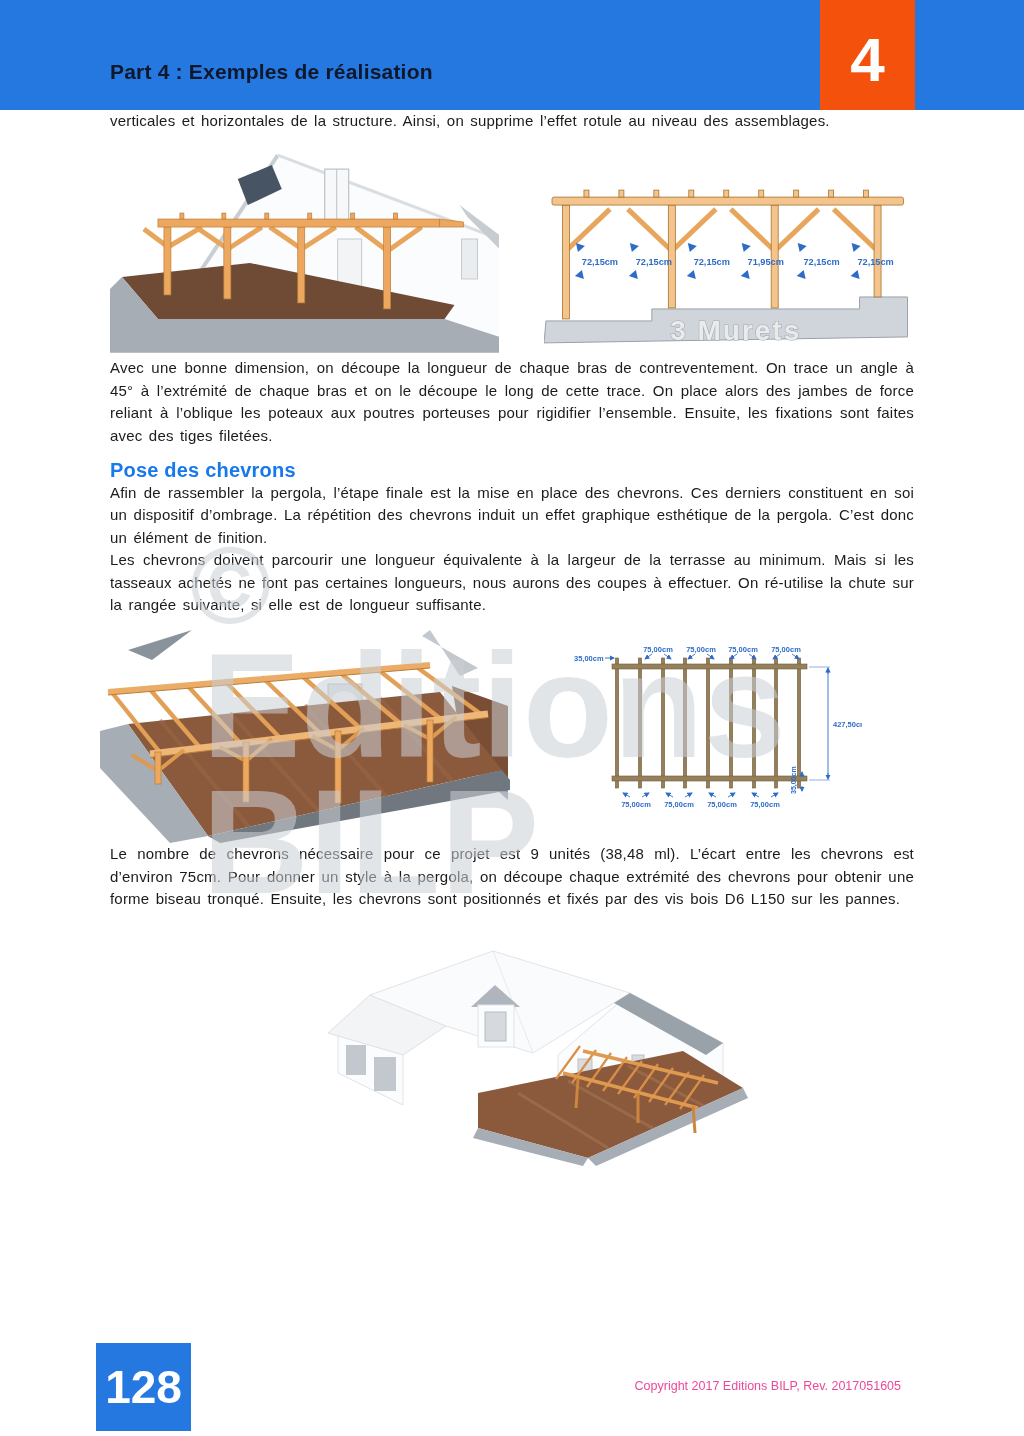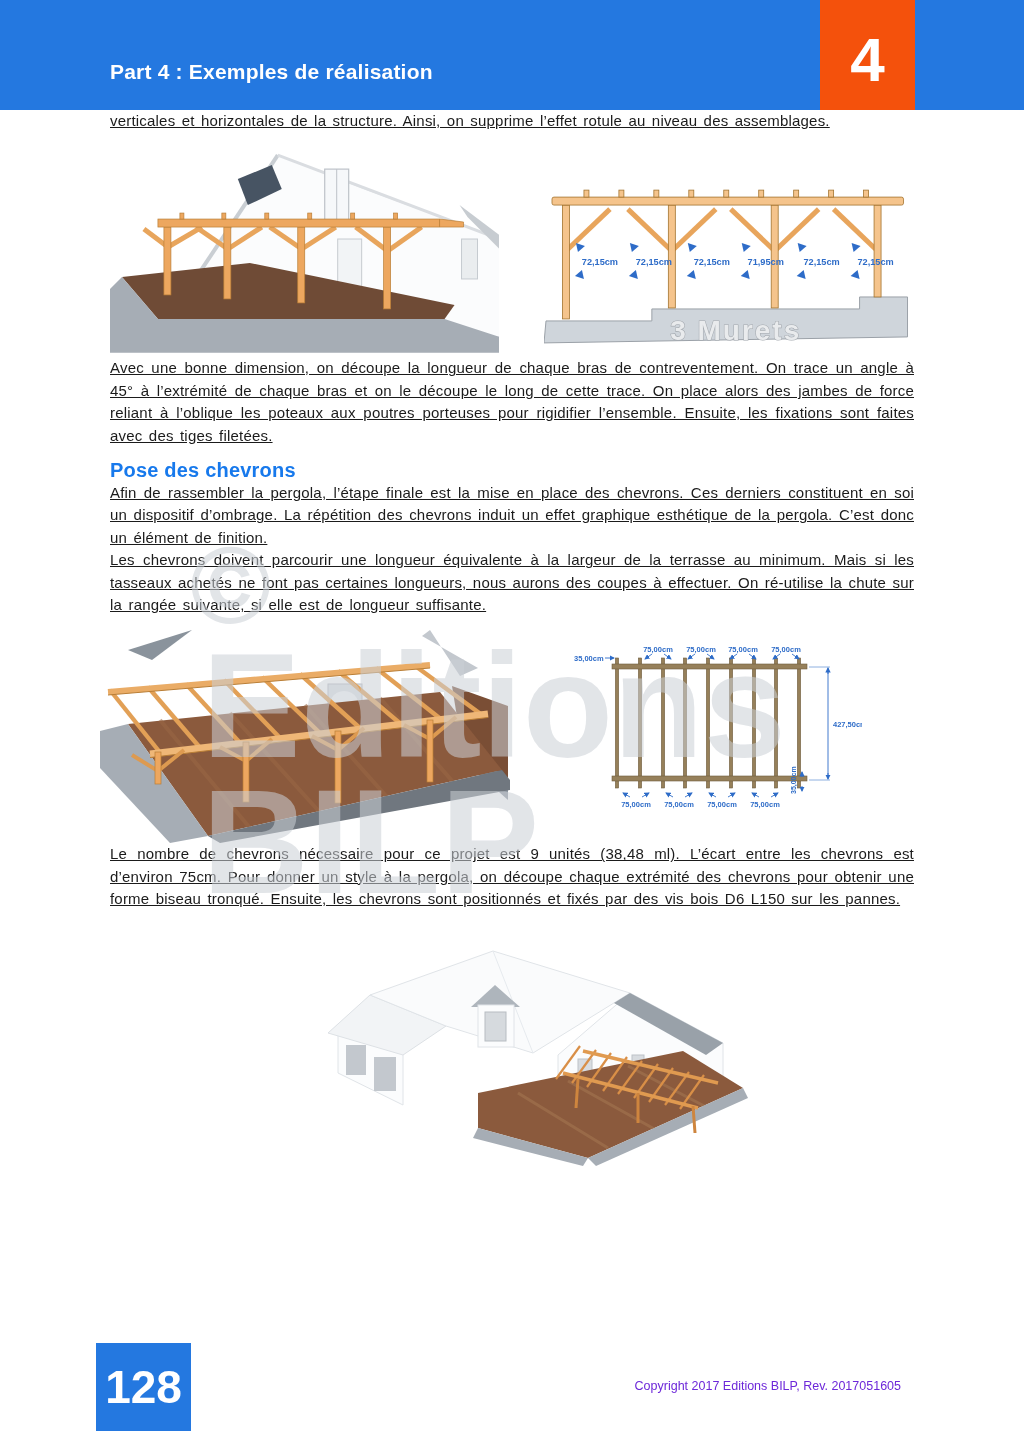--- a/index.html
+++ b/index.html
@@ -2,32 +2,32 @@
 <html style="--header-blue: #2478E0; --chapter-orange: #F4510C; --heading-blue: #1779EC; --dimension-blue: #2E6CC8; --wood-light: #F5C48C; --wood-3d: #EDA75F; --watermark-gray: #CBD0D6;"><head>
 <meta charset="utf-8">
 <style>
   html,body { margin:0; padding:0; background:#e9e9e9; }
   .page { position:relative; width:1024px; height:1436px; margin:0 auto; background:#ffffff;
           font-family:"Liberation Sans", sans-serif; color:#1b1b1b; overflow:hidden; }
 
   
   .band { position:absolute; top:0; left:0; width:1024px; height:110px;
           background:var(--header-blue,#2478E0); }
-  .band-title { position:absolute; left:110px; top:60px; color:#ffffff; font-size:21px;
+  .band-title { position:absolute; left:110px; top:60px; color:#0f172a; font-size:21px;
                 font-weight:bold; letter-spacing:.2px;text-align:center; }
   .chapter-box { position:absolute; left:820px; top:0; width:95px; height:110px;
                  background:var(--chapter-orange,#F4510C); display:flex; align-items:center;
                  justify-content:center; }
   .chapter-box span { color:#fff; font-size:62px; font-weight:bold; line-height:1; padding-top:10px; }
 
   
   .content { position:absolute; top:110px; left:0; width:1024px; padding:0 110px;
              box-sizing:border-box; z-index:1; }
   p.body { margin:0; font-size:15px; line-height:22.4px; text-align:justify;
-           letter-spacing:.2px; word-spacing:2px;text-decoration:underline; }
+           letter-spacing:.2px; word-spacing:2px; }
   .mt26 { margin-top:26px; } .mt22 { margin-top:22px; } .mt13 { margin-top:13px; }
   .mt12 { margin-top:12px; } .mt10 { margin-top:10px; }
   h2.section { margin:12px 0 0 0; font-size:20px; font-weight:bold;
                color:var(--heading-blue,#1779EC); letter-spacing:.2px; }
   .figrow { display:flex; align-items:flex-start; margin-top:15px; }
   .figrow2 { margin-top:12px; }
   .fig { display:block; }
   .fig-elev { margin-left:45px; margin-top:42px; }
   .fig-chev3d { margin-left:-10px; }
   .fig-plan { margin-left:62px; margin-top:8px; }
@@ -60,21 +60,21 @@
   .wm-c  { left:190px; top:530px; font-size:110px; }
   .wm-1  { left:202px; top:632px; font-size:148px; }
   .wm-2  { left:202px; top:768px; font-size:148px; }
 
   
   .page-box { position:absolute; left:96px; top:1343px; width:95px; height:88px;
               background:var(--header-blue,#2478E0); color:#fff; display:flex;
               align-items:center; justify-content:center; font-size:46px; font-weight:bold;
               z-index:2; }
   .copyright { position:absolute; left:0; top:1379px; width:901px; text-align:right;
-               font-size:12.5px; color:#6d28d9; z-index:2; }
+               font-size:12.5px; color:#ec4899; z-index:2; }
 </style>
 </head>
 <body>
 
 <div class="page">
 
   <header class="band">
     <div class="band-title">Part 4 : Exemples de réalisation</div>
     <div class="chapter-box">
       <span>4</span>

